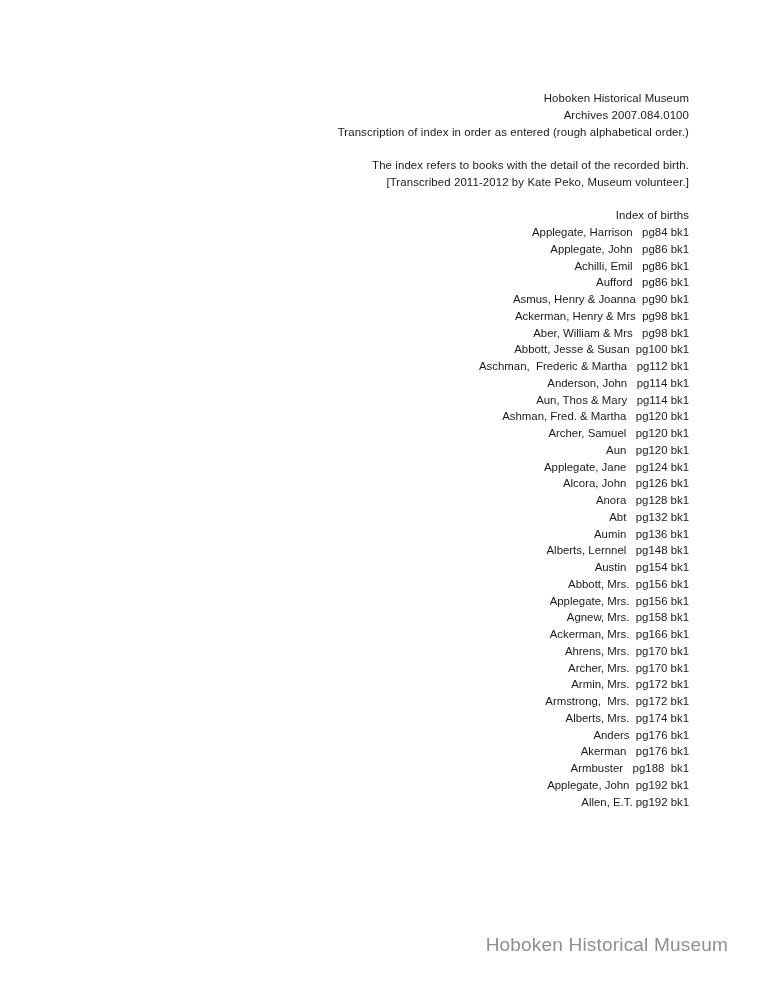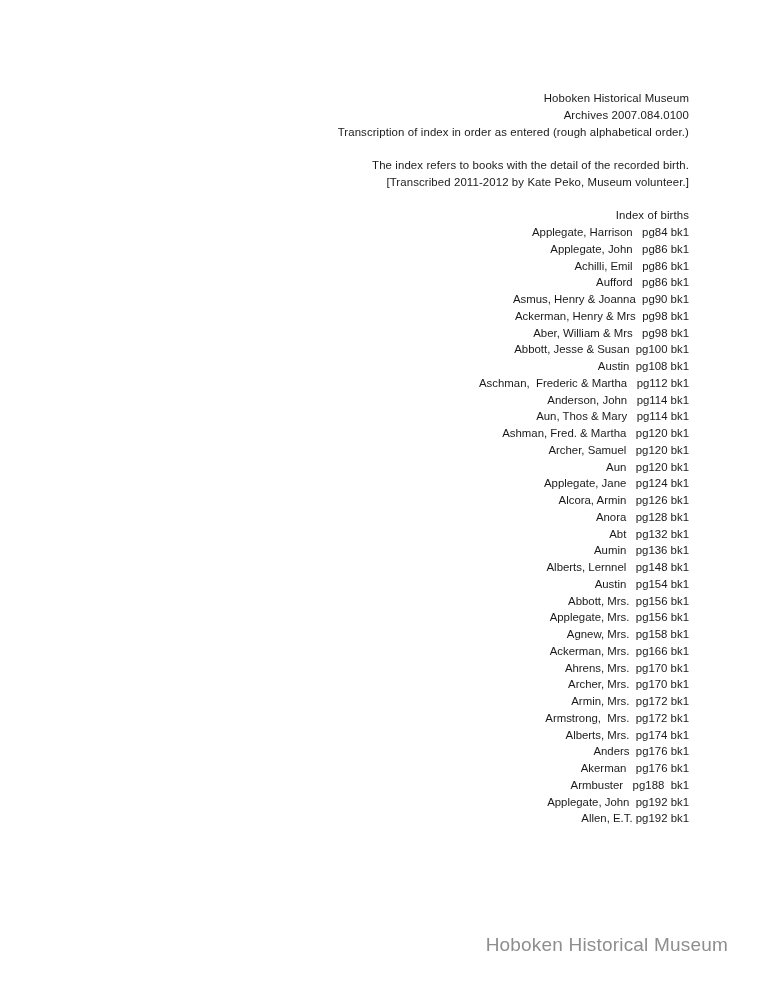--- a/index.html
+++ b/index.html
@@ -82,29 +82,28 @@
       <div class="text-line">Index of births</div>
       <div class="index-list">
         <div class="index-entry">Applegate, Harrison   pg84 bk1</div>
         <div class="index-entry">Applegate, John   pg86 bk1</div>
         <div class="index-entry">Achilli, Emil   pg86 bk1</div>
         <div class="index-entry">Aufford   pg86 bk1</div>
         <div class="index-entry">Asmus, Henry &amp; Joanna  pg90 bk1</div>
         <div class="index-entry">Ackerman, Henry &amp; Mrs  pg98 bk1</div>
         <div class="index-entry">Aber, William &amp; Mrs   pg98 bk1</div>
         <div class="index-entry">Abbott, Jesse &amp; Susan  pg100 bk1</div>
-        <div class="index-entry">Austin  pg108 bk1</div>
         <div class="index-entry">Aschman,  Frederic &amp; Martha   pg112 bk1</div>
         <div class="index-entry">Anderson, John   pg114 bk1</div>
         <div class="index-entry">Aun, Thos &amp; Mary   pg114 bk1</div>
         <div class="index-entry">Ashman, Fred. &amp; Martha   pg120 bk1</div>
         <div class="index-entry">Archer, Samuel   pg120 bk1</div>
         <div class="index-entry">Aun   pg120 bk1</div>
         <div class="index-entry">Applegate, Jane   pg124 bk1</div>
-        <div class="index-entry">Alcora, Armin   pg126 bk1</div>
+        <div class="index-entry">Alcora, John   pg126 bk1</div>
         <div class="index-entry">Anora   pg128 bk1</div>
         <div class="index-entry">Abt   pg132 bk1</div>
         <div class="index-entry">Aumin   pg136 bk1</div>
         <div class="index-entry">Alberts, Lernnel   pg148 bk1</div>
         <div class="index-entry">Austin   pg154 bk1</div>
         <div class="index-entry">Abbott, Mrs.  pg156 bk1</div>
         <div class="index-entry">Applegate, Mrs.  pg156 bk1</div>
         <div class="index-entry">Agnew, Mrs.  pg158 bk1</div>
         <div class="index-entry">Ackerman, Mrs.  pg166 bk1</div>
         <div class="index-entry">Ahrens, Mrs.  pg170 bk1</div>

